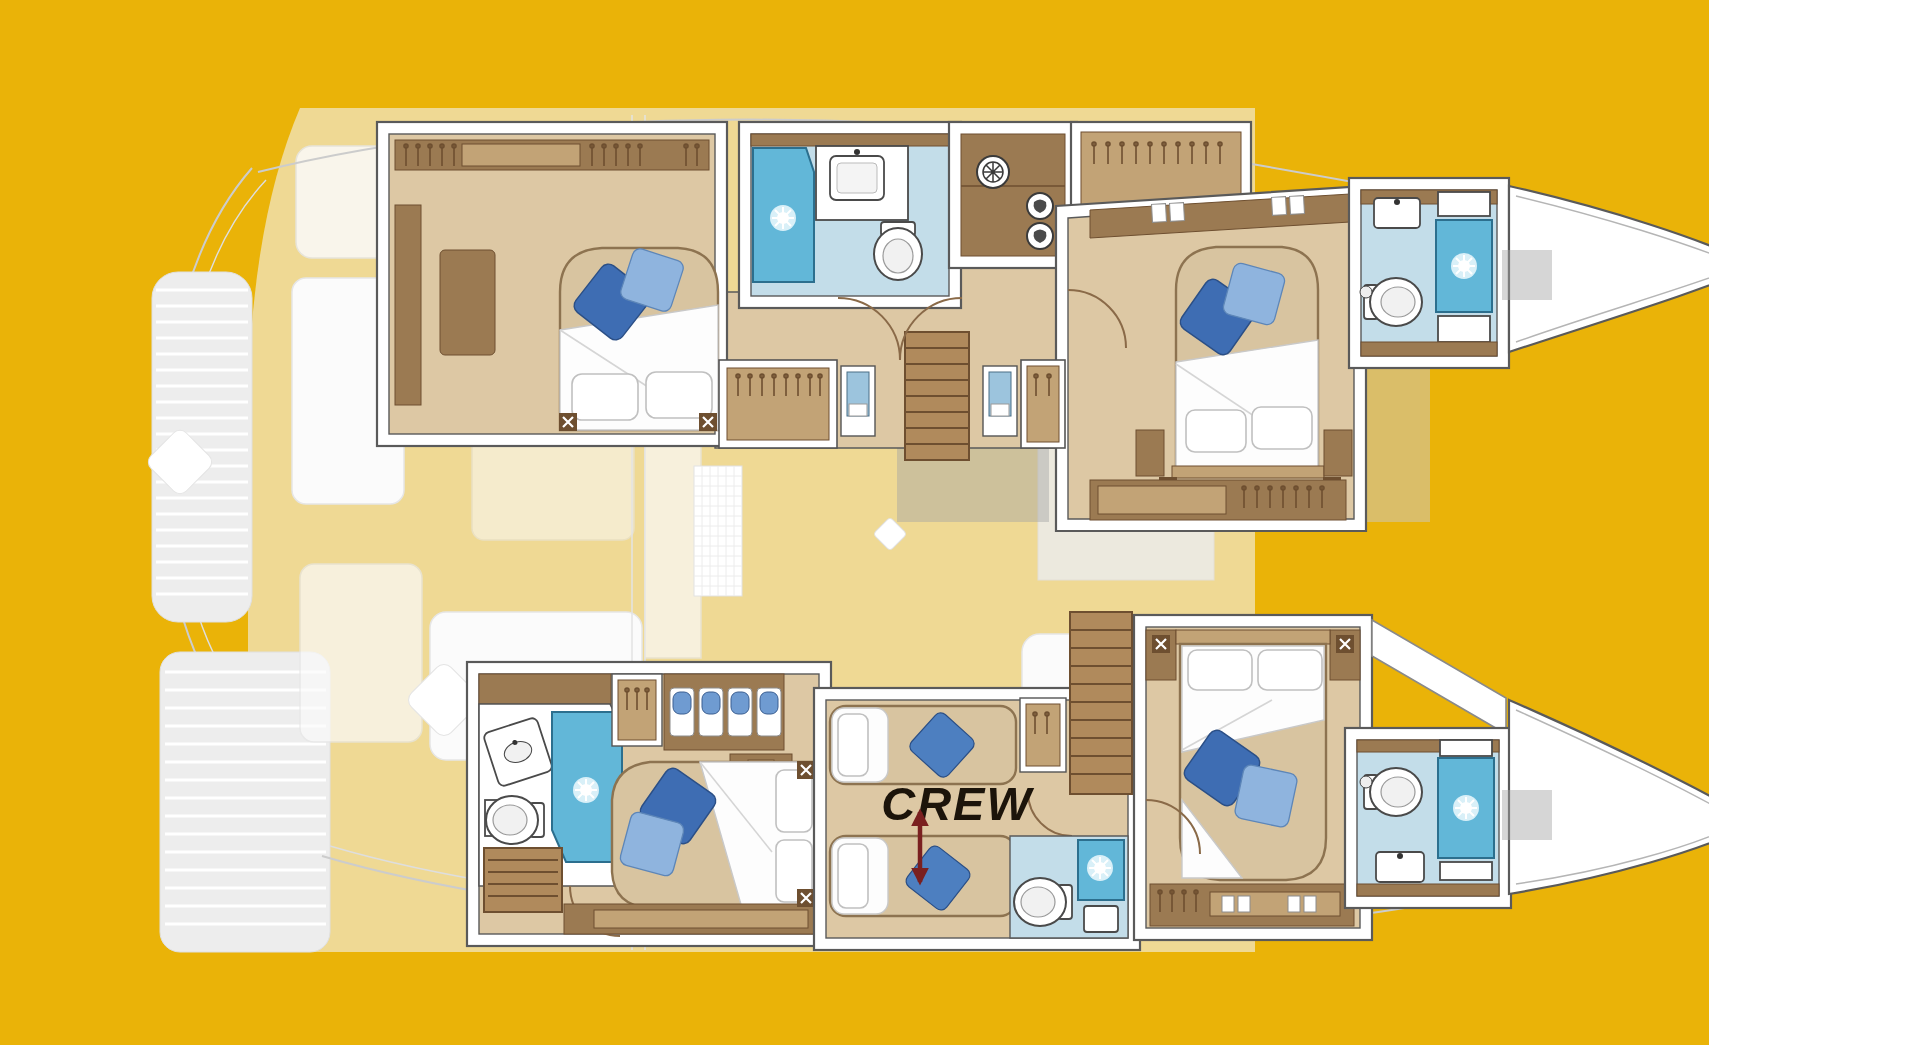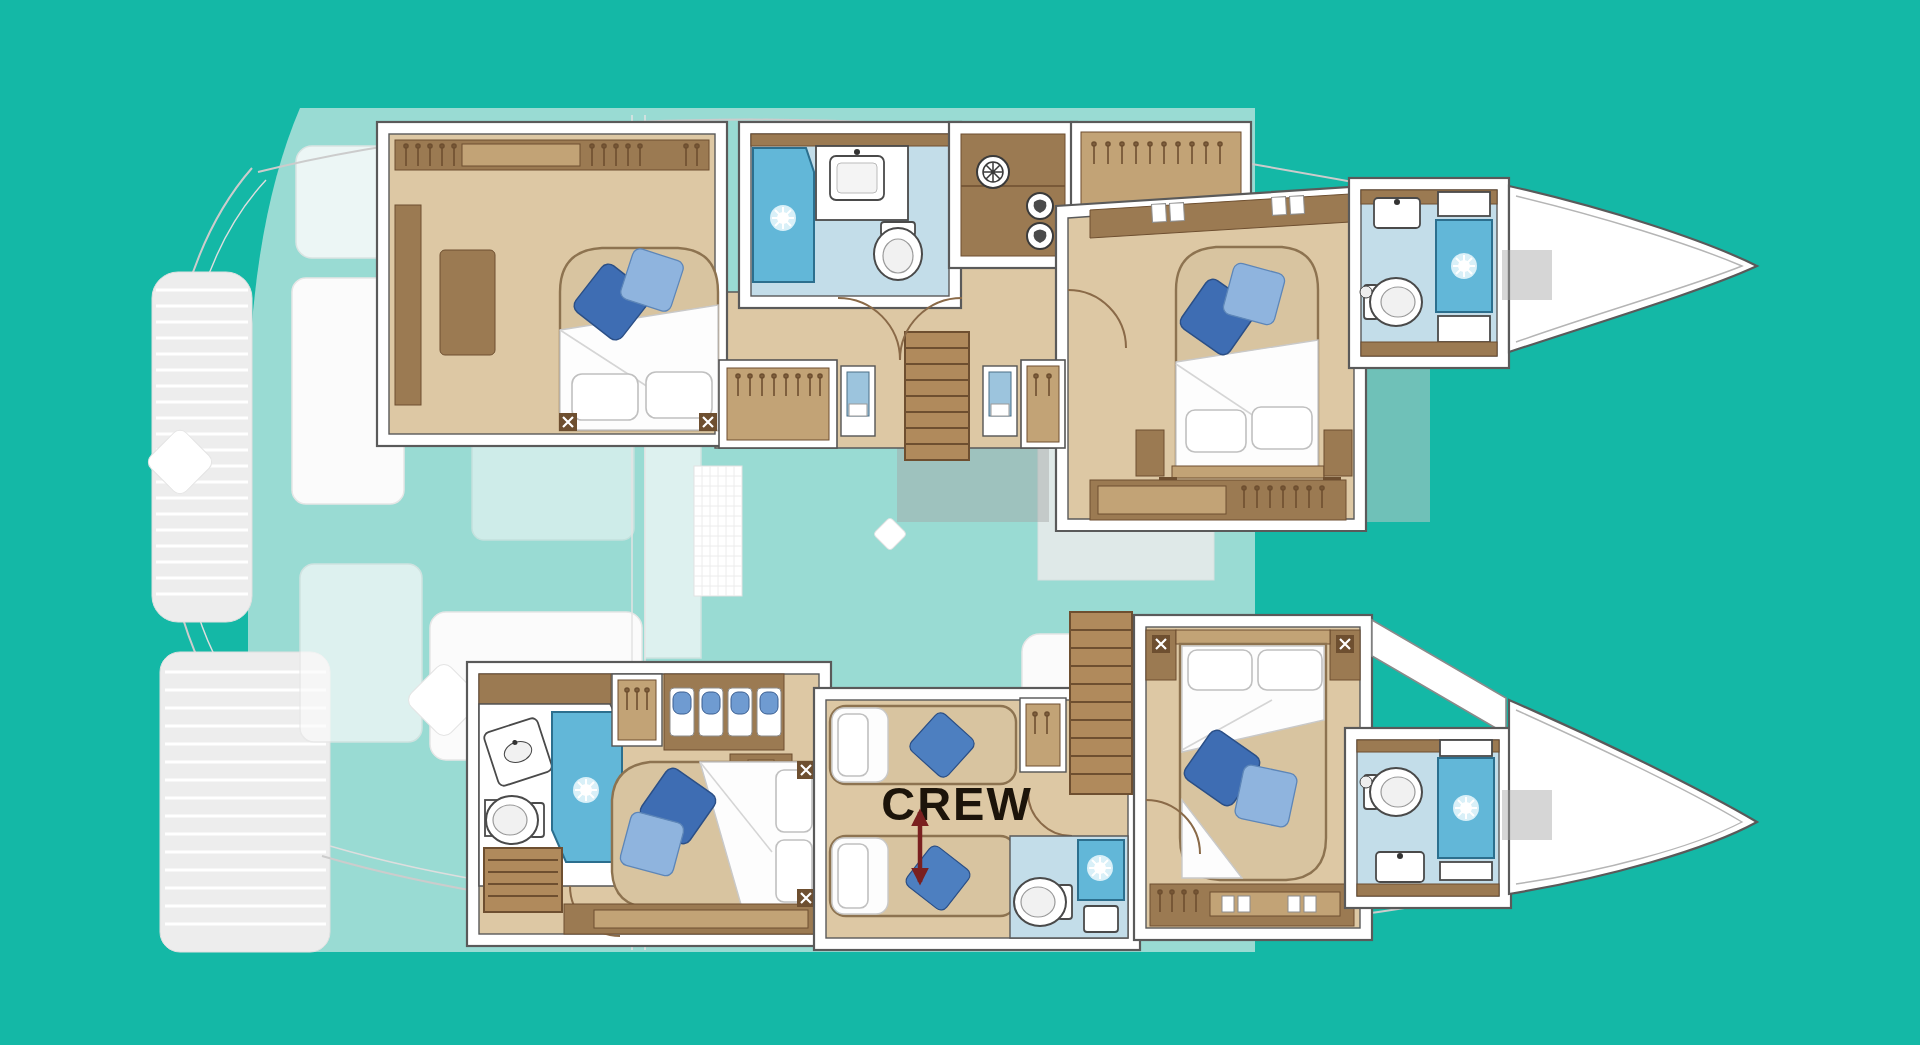--- a/index.html
+++ b/index.html
@@ -3,21 +3,21 @@
 <meta charset="utf-8">
 <style>
   :root{
     --wall-stroke:#5a5a5a; --wood-floor:#ddc8a4; --wood-mid:#c2a376; --wood-dark:#9b7a52;
     --wood-deep:#6e4f30; --bath-floor:#c3dde9; --shower-blue:#62b7d8; --shower-deep:#2c6f8e;
     --pillow-dark-blue:#3e6db3; --pillow-mid-blue:#4d7fc0; --pillow-light-blue:#8fb4de;
     --bed-tan:#d8c4a0; --bed-white:#fdfdfd; --ghost-fill:#f1f1f1; --ghost-stroke:#cccccc;
     --ghost-dark:#a5a5a5; --crew-text:#1c140a; --crew-arrow:#7a2020;
   }
   html,body{margin:0;padding:0;background:#fff;}
-  .stage{width:1920px;height:1045px;position:relative;background:#14b8a6;overflow:hidden;}
+  .stage{width:1709px;height:1045px;position:relative;background:#eab308;overflow:hidden;font-style:italic;}
   svg{display:block}
   .st-wall{fill:#fff;stroke:var(--wall-stroke,#5a5a5a);stroke-width:2.2;}
   .floor-wood{fill:var(--wood-floor,#ddc8a4);stroke:var(--wall-stroke,#5a5a5a);stroke-width:1.4;}
   .wood-mid{fill:var(--wood-mid,#c2a376);stroke:var(--wood-deep,#6e4f30);stroke-width:1;}
   .wood-dark{fill:var(--wood-dark,#9b7a52);stroke:var(--wood-deep,#6e4f30);stroke-width:1;}
   .bath{fill:var(--bath-floor,#c3dde9);stroke:var(--wall-stroke,#5a5a5a);stroke-width:1.4;}
   .shower{fill:var(--shower-blue,#62b7d8);stroke:var(--shower-deep,#2c6f8e);stroke-width:2;}
   .fixture{fill:#fff;stroke:#4a4a4a;stroke-width:1.8;}
   .bed-plat{fill:var(--bed-tan,#d8c4a0);stroke:#8d7350;stroke-width:2.4;}
   .duvet{fill:var(--bed-white,#fdfdfd);stroke:#c9c9c9;stroke-width:1.4;}

